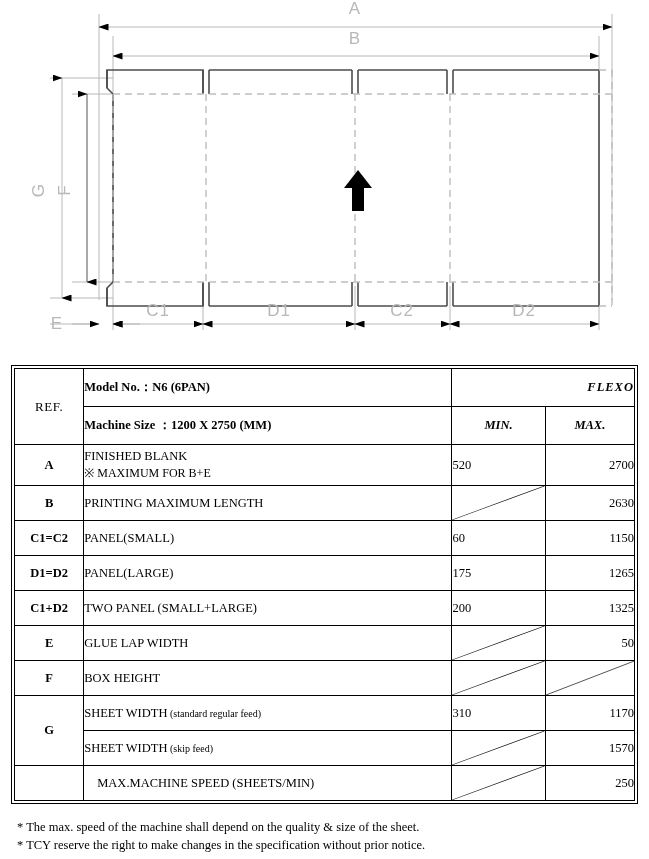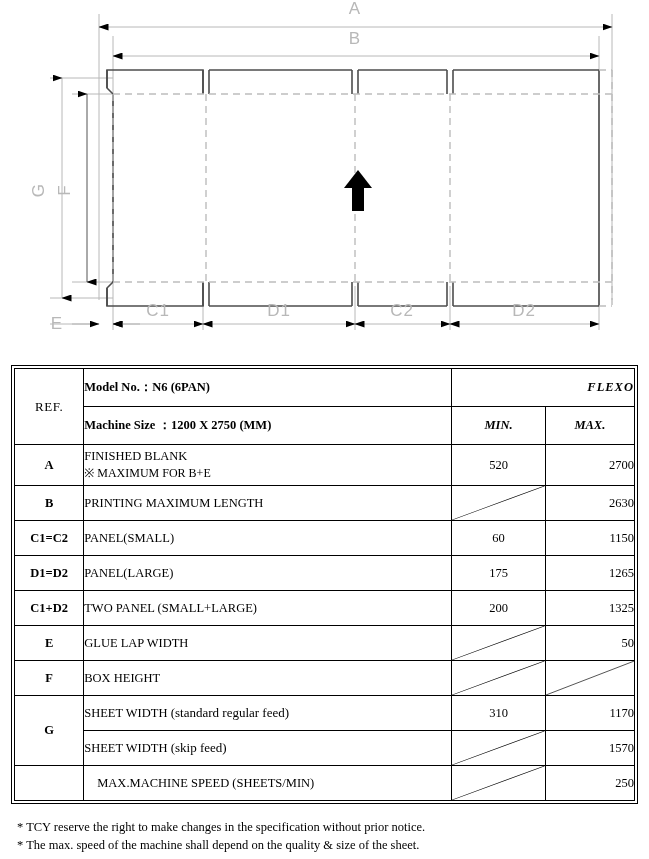--- a/index.html
+++ b/index.html
@@ -37,38 +37,38 @@
     outline-offset:2px;
   }
   table.spec td{
     border:1px solid #000;
     padding:0;
     vertical-align:middle;
     font-size:12.5px;
   }
   .c-ref{width:69px;text-align:center;font-weight:bold;font-size:13px;margin-top:48px;}
   .c-desc{width:367px;text-align:left;padding-left:7px;margin-top:16px;}
-  .c-min{width:93px;text-align:center;position:relative;}
+  .c-min{width:93px;text-align:left;position:relative;}
   .c-max{width:89px;text-align:right;position:relative;}
 
   .ref-plain{font-weight:normal;font-size:13px;letter-spacing:.5px;}
 
   .hdr-model{font-weight:bold;font-size:13px;padding-left:7px;height:37px;}
   .hdr-flexo{
     text-align:right;font-style:italic;font-weight:bold;font-size:15px;
     letter-spacing:1px;
   }
   .hdr-minmax{
     text-align:center;font-style:italic;font-weight:bold;font-size:13.5px;
   }
 
   .rowh{height:35px;}
   .rowh2{height:41px;}
 
-  .desc-small{font-size:13px;}
+  .desc-small{font-size:10px;}
   .val{font-size:12.5px;}
 
   .mark{font-size:12px;}
 
   
   .slash{position:relative;}
   .slash .sl{
     position:absolute;left:0;top:0;width:100%;height:100%;
     pointer-events:none;
   }
@@ -323,15 +323,15 @@
               <line x1="0" y1="100" x2="100" y2="0"></line>
             </svg>
         </td>
         <td class="c-max val">250</td>
       </tr>
     </tbody>
   </table>
 </div>
 
 <div id="notes">
+  <div>* The max. speed of the machine shall depend on the quality &amp; size of the sheet.</div>
   <div>* TCY reserve the right to make changes in the specification without prior notice.</div>
-  <div>* The max. speed of the machine shall depend on the quality &amp; size of the sheet.</div>
 </div>
 
 </body></html>

